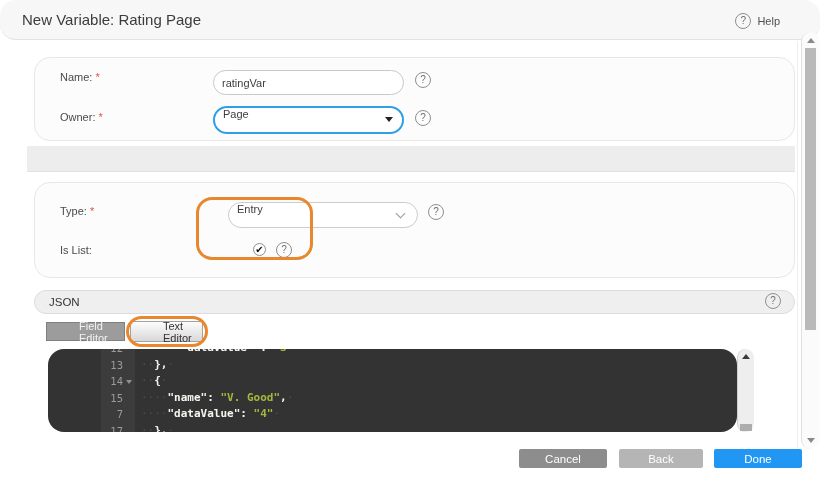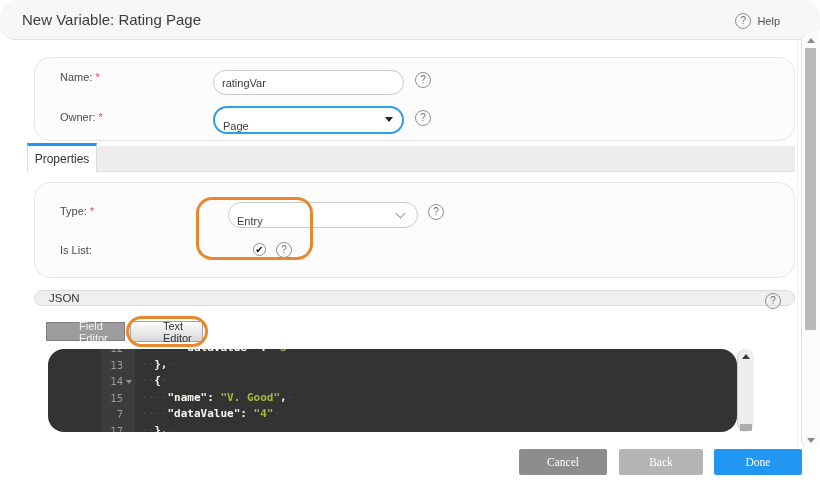--- a/index.html
+++ b/index.html
@@ -18,21 +18,21 @@
   
   .card { background:#fcfcfc; border:1px solid #e7e7e7; }
   .card1 { left:34px; top:57px; width:761px; height:84px; }
   .panel { left:34px; top:182px; width:761px; height:96px; }
 
   .lbl { font-size:11px; color:#4a4a4a; }
   .req { color:#e25050; }
 
   .txt-input { left:213px; top:70px; width:191px; height:25px; border:1px solid #c9c9c9; background:#fff;
                font-family:"Liberation Sans", sans-serif; font-size:11px; color:#3d3d3d; padding:0 8px; outline:none; }
-  .sel { background:#fff; font-size:11px; color:#3d3d3d; display:flex; align-items:flex-start; padding:12px 8px; cursor:pointer; }
+  .sel { background:#fff; font-size:11px; color:#3d3d3d; display:flex; align-items:flex-end; padding:12px 8px; cursor:pointer; }
   .sel-owner { left:213px; top:106px; width:191px; height:26px; border:2px solid #2e9fe6; }
   .sel-type  { left:228px; top:202px; width:190px; height:25px; border:1px solid #cccccc; }
   .tri-dn-black { width:0; height:0; border-left:4px solid transparent; border-right:4px solid transparent;
                   border-top:5px solid #222; position:absolute; right:9px; top:9px; }
   .chev { width:7px; height:7px; border-right:1px solid #9a9a9a; border-bottom:1px solid #9a9a9a;
           transform:rotate(45deg); position:absolute; right:13px; top:7px; }
 
   
   .tabstrip { left:27px; top:143px; width:768px; height:29px; }
   .tabstrip-bg { position:absolute; left:0; top:3px; right:0; bottom:0; background:#ededed; border-bottom:1px solid #e0e0e0; }
@@ -45,21 +45,21 @@
   
   .cbx { left:253px; top:243px; width:13px; height:13px; border:1px solid #8e8e8e; background:#fff;
          font-size:10px; line-height:11px; text-align:center; color:#111; cursor:pointer; }
 
   
   .hl { border:3px solid #e8872e; background:transparent; pointer-events:none; z-index:30; }
   .hl1 { left:196px; top:197px; width:117px; height:63px; }
   .hl2 { left:126px; top:316px; width:82px; height:31px; }
 
   
-  .json-bar { left:34px; top:290px; width:761px; height:16px; background:#efefef; border:1px solid #dddddd;
+  .json-bar { left:34px; top:290px; width:761px; height:24px; background:#efefef; border:1px solid #dddddd;
               display:flex; align-items:center; padding-left:14px; font-size:11.5px; color:#333; }
   .json-help { left:765px; top:293px; }
 
   .btn-toggle { position:absolute; font-size:11px; display:flex; align-items:center; justify-content:center; cursor:pointer;padding-left:32px; }
   .btn-field { left:46px; top:322px; width:79px; height:19px; background:#9c9c9c; border:1px solid #7f7f7f; color:#f2f2f2; }
   .btn-text  { left:130px; top:321px; width:73px; height:21px; background:linear-gradient(#fdfdfd,#d8d8d8);
                border:1px solid #a2a2a2; color:#333; }
 
   
   .editor { left:48px; top:349px; width:689px; height:83px; background:#333333; overflow:hidden; }
@@ -83,22 +83,22 @@
   
   .pg-scroll { left:801px; top:32px; width:18px; height:417px; background:#fbfbfb; border-left:1px solid #e0e0e0; }
   .pg-up { position:absolute; left:5px; top:6px; width:0; height:0;
            border-left:4px solid transparent; border-right:4px solid transparent; border-bottom:5px solid #8a8a8a; }
   .pg-dn { position:absolute; left:5px; bottom:6px; width:0; height:0;
            border-left:4px solid transparent; border-right:4px solid transparent; border-top:5px solid #8a8a8a; }
   .pg-thumb { position:absolute; left:3px; top:16px; width:11px; height:282px; background:#b9b9b9; }
   .content-edge { left:797px; top:41px; width:1px; height:408px; background:#efefef; }
 
   
-  .btn { position:absolute; height:26px; border:none; border-radius:2px; color:#fff; font-size:11.5px;
-         font-family:Liberation Serif, serif; display:flex; align-items:center; justify-content:center; cursor:pointer; }
+  .btn { position:absolute; height:19px; border:none; border-radius:2px; color:#fff; font-size:11.5px;
+         font-family:Liberation Sans, sans-serif; display:flex; align-items:center; justify-content:center; cursor:pointer; }
   .btn-cancel { left:519px; top:449px; width:88px; background:#8d8d8d; }
   .btn-back   { left:619px; top:449px; width:84px; background:#b5b5b5; }
   .btn-done   { left:714px; top:449px; width:88px; background:#2196f3; }
 </style>
 </head>
 <body>
 
 <div class="abs hdr">
   <div class="abs hdr-title">New Variable: Rating Page</div>
   <div class="abs help-wrap">
@@ -118,23 +118,20 @@
   <span>Owner:</span> <span class="req">*</span>
 </span>
 <div class="abs sel sel-owner">
   <span>Page</span>
   <span class="tri-dn-black"></span>
 </div>
 <span class="abs help-ic" style="left:415px; top:110px;">?</span>
 
 <div class="abs tabstrip">
   <div class="tabstrip-bg"></div>
-  <div class="tab-active">
-    <span>Properties</span>
-  </div>
 </div>
 
 <div class="abs card panel"></div>
 <span class="abs lbl" style="left:60px; top:205px;">
   <span>Type:</span> <span class="req">*</span>
 </span>
 <div class="abs sel sel-type">
   <span>Entry</span>
   <span class="chev"></span>
 </div>

